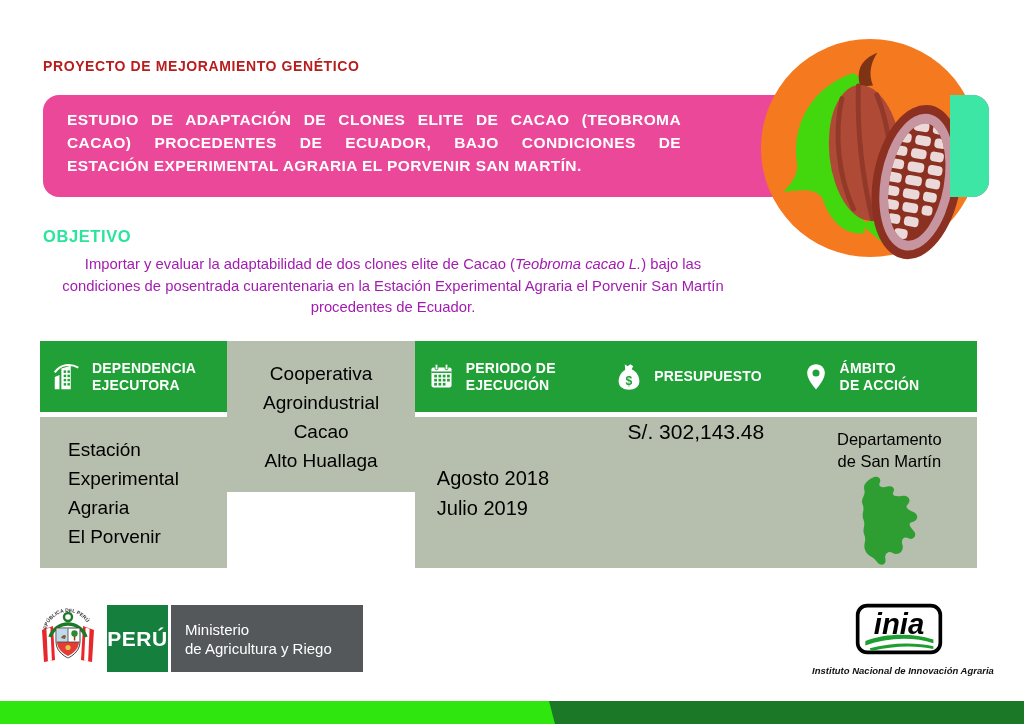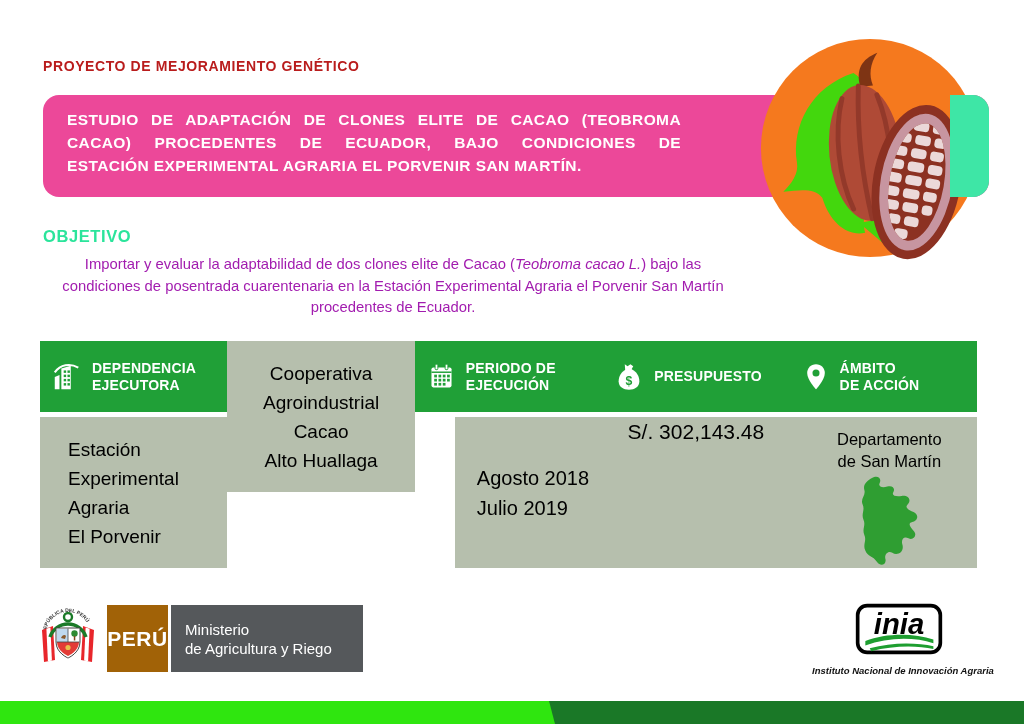--- a/index.html
+++ b/index.html
@@ -30,32 +30,32 @@
         grid-template-columns:repeat(5,1fr);column-gap:0;}
   .col-head{height:71px;background:#20A037;display:flex;align-items:center;
             padding:0 6px 0 11px;box-sizing:border-box;margin-bottom:5px;}
   .col-label{color:#fff;font-weight:bold;font-size:14px;line-height:17px;
              letter-spacing:.2px;white-space:pre-line;margin-left:9px;}
   .col-cell{height:151px;background:#B6BFAD;display:flex;box-sizing:border-box;}
   .col-value{font-size:19px;color:#000000;white-space:pre-line;line-height:29px;}
   .col:nth-child(1) .col-cell{align-items:center;padding-left:28px;}
   .col:nth-child(2) .col-cell{align-items:center;justify-content:center;}
   .col:nth-child(2) .col-value{text-align:center;}
-  .col:nth-child(3) .col-cell{align-items:center;padding-left:22px;margin-left:40px;}
+  .col:nth-child(3) .col-cell{align-items:center;padding-left:22px;}
   .col:nth-child(3) .col-value{font-size:20px;line-height:30px;}
   .col:nth-child(4) .col-cell{align-items:flex-start;justify-content:center;}
   .col:nth-child(4) .col-value{font-size:21px;}
   .col:nth-child(5) .col-cell{flex-direction:column;align-items:center;padding-top:11px;}
   .col:nth-child(5) .col-value{font-size:16.5px;line-height:22px;text-align:center;margin-left:12px;}
   .map-svg{margin-top:1px;}
 
   
   .coat{position:absolute;left:34px;top:604px;width:68px;height:68px;}
   .peru-block{position:absolute;left:107px;top:605px;width:61px;height:67px;
-              background:#a16207;display:flex;align-items:center;justify-content:center;
+              background:#15803d;display:flex;align-items:center;justify-content:center;
               color:#fff;font-size:21px;font-weight:bold;letter-spacing:.5px;}
   .ministry-block{position:absolute;left:171px;top:605px;width:192px;height:67px;
                   background:#55585B;color:#fff;display:flex;align-items:center;
                   padding-left:14px;box-sizing:border-box;font-size:15px;
                   line-height:19px;white-space:pre-line;}
   .inia{position:absolute;left:855px;top:603px;width:88px;height:60px;}
   .inia-caption{position:absolute;left:805px;top:665px;width:196px;text-align:center;
                 font-size:9.5px;font-weight:bold;font-style:italic;color:#111;}
 
   .bar-dark{position:absolute;left:540px;top:701px;width:484px;height:23px;background:#1A7827;}

